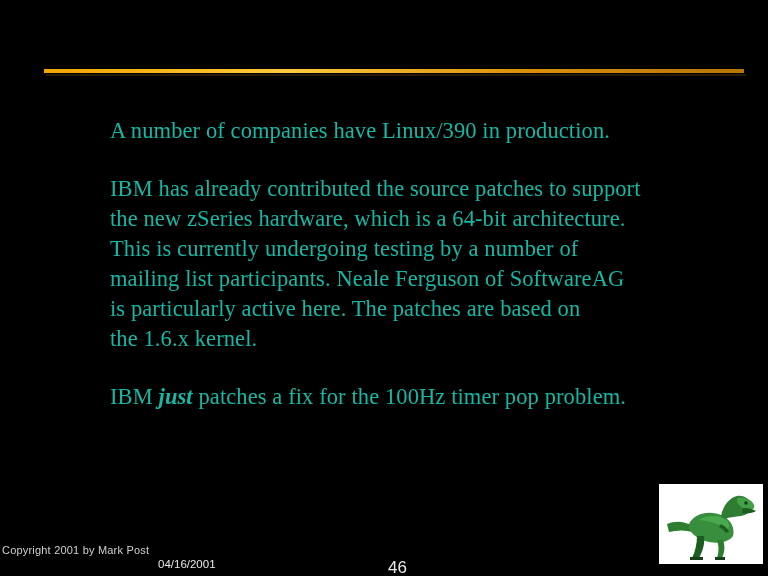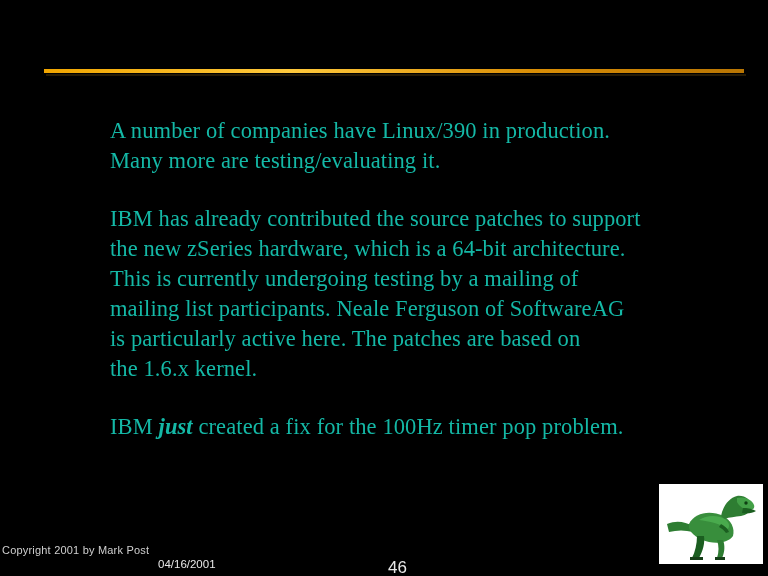--- a/index.html
+++ b/index.html
@@ -150,34 +150,33 @@
   <div class="curve-mask"></div>
   <div class="right-field"></div>
 
   <div class="top-rule-shadow"></div>
   <div class="top-rule"></div>
 
   <div class="body-text">
 
     <p class="para">
       <span>A number of companies have Linux/390 in production.</span><br>
-      <span>Many more are testing/evaluating it.</span>
     </p>
 
     <p class="para">
       <span>IBM has already contributed the source patches to support</span><br>
       <span>the new zSeries hardware, which is a 64-bit architecture.</span><br>
-      <span>This is currently undergoing testing by a mailing of</span><br>
+      <span>This is currently undergoing testing by a number of</span><br>
       <span>mailing list participants.  Neale Ferguson of SoftwareAG</span><br>
       <span>is particularly active here.  The patches are based on</span><br>
       <span>the 1.6.x kernel.</span>
     </p>
 
     <p class="para">
-      <span>IBM  </span><span class="bolditalic">just</span><span> created a fix for the 100Hz timer pop problem.</span>
+      <span>IBM  </span><span class="bolditalic">just</span><span> patches a fix for the 100Hz timer pop problem.</span>
     </p>
 
   </div>
 
   <div class="copyright">Copyright 2001 by Mark Post</div>
   <div class="date">04/16/2001</div>
   <div class="page-number">46</div>
 
   <div class="dino-box">
     <svg class="dino-svg" width="104" height="80" viewBox="0 0 104 80">

